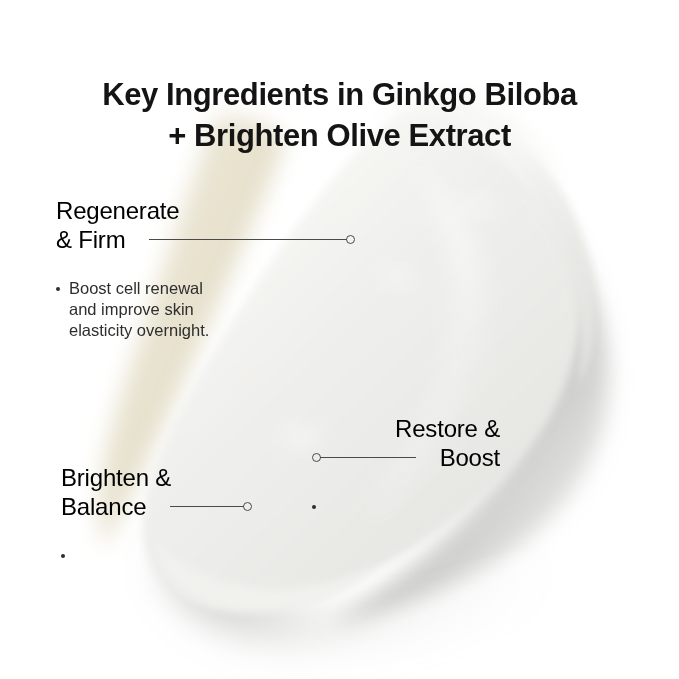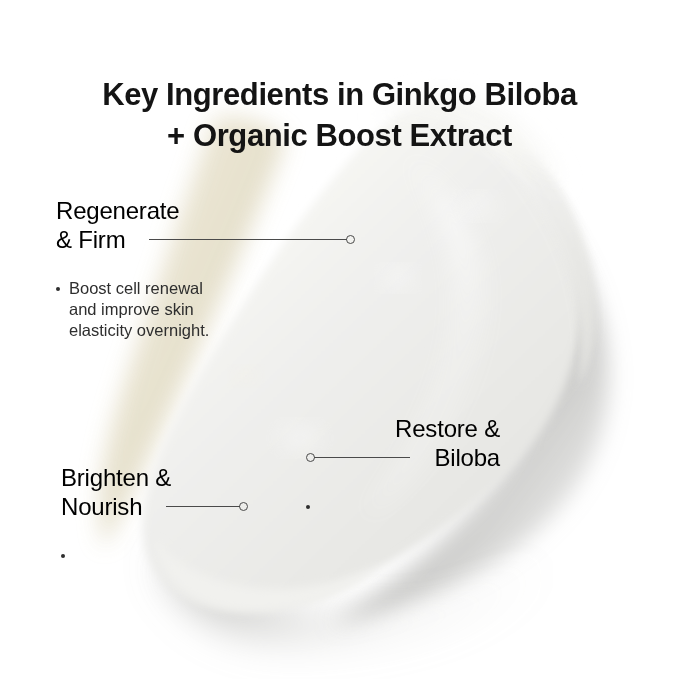--- a/index.html
+++ b/index.html
@@ -235,21 +235,21 @@
       <path filter="url(#blurSoft)" fill="#f1f1ee" d="M156 540
                C 176 566, 214 584, 258 588
                C 300 592, 344 582, 382 564
                C 344 600, 288 616, 236 610
                C 190 604, 160 580, 156 540 Z"></path>
     </svg>
   </div>
 
   <div id="title-block">
     <div class="title-line">Key Ingredients in Ginkgo Biloba</div>
-    <div class="title-line">+ Organic Boost Extract</div>
+    <div class="title-line">+ Brighten Olive Extract</div>
   </div>
 
   <div class="callout" id="callout-regenerate">
     <div class="callout-heading">Regenerate</div>
     <div class="heading-row">
       <div class="callout-heading">&amp; Firm</div>
       <div class="connector">
         <div class="rule"></div>
         <div class="ring"></div>
       </div>
@@ -260,37 +260,37 @@
         <span class="bullet-text">Boost cell renewal
 and improve skin
 elasticity overnight.</span>
       </li>
     </ul>
   </div>
 
   <div class="callout" id="callout-brighten">
     <div class="callout-heading">Brighten &amp;</div>
     <div class="heading-row">
-      <div class="callout-heading">Nourish</div>
+      <div class="callout-heading">Balance</div>
       <div class="connector">
         <div class="rule"></div>
         <div class="ring"></div>
       </div>
     </div>
     <ul class="bullet-list">
       <li class="bullet-item">
         <span class="bullet-dot"></span>
       </li>
     </ul>
   </div>
 
   <div class="callout" id="callout-restore">
     <div class="callout-heading">Restore &amp;</div>
     <div class="heading-row right">
-      <div class="callout-heading">Biloba</div>
+      <div class="callout-heading">Boost</div>
       <div class="connector">
         <div class="rule"></div>
         <div class="ring"></div>
       </div>
     </div>
     <ul class="bullet-list">
       <li class="bullet-item">
         <span class="bullet-dot"></span>
       </li>
     </ul>

